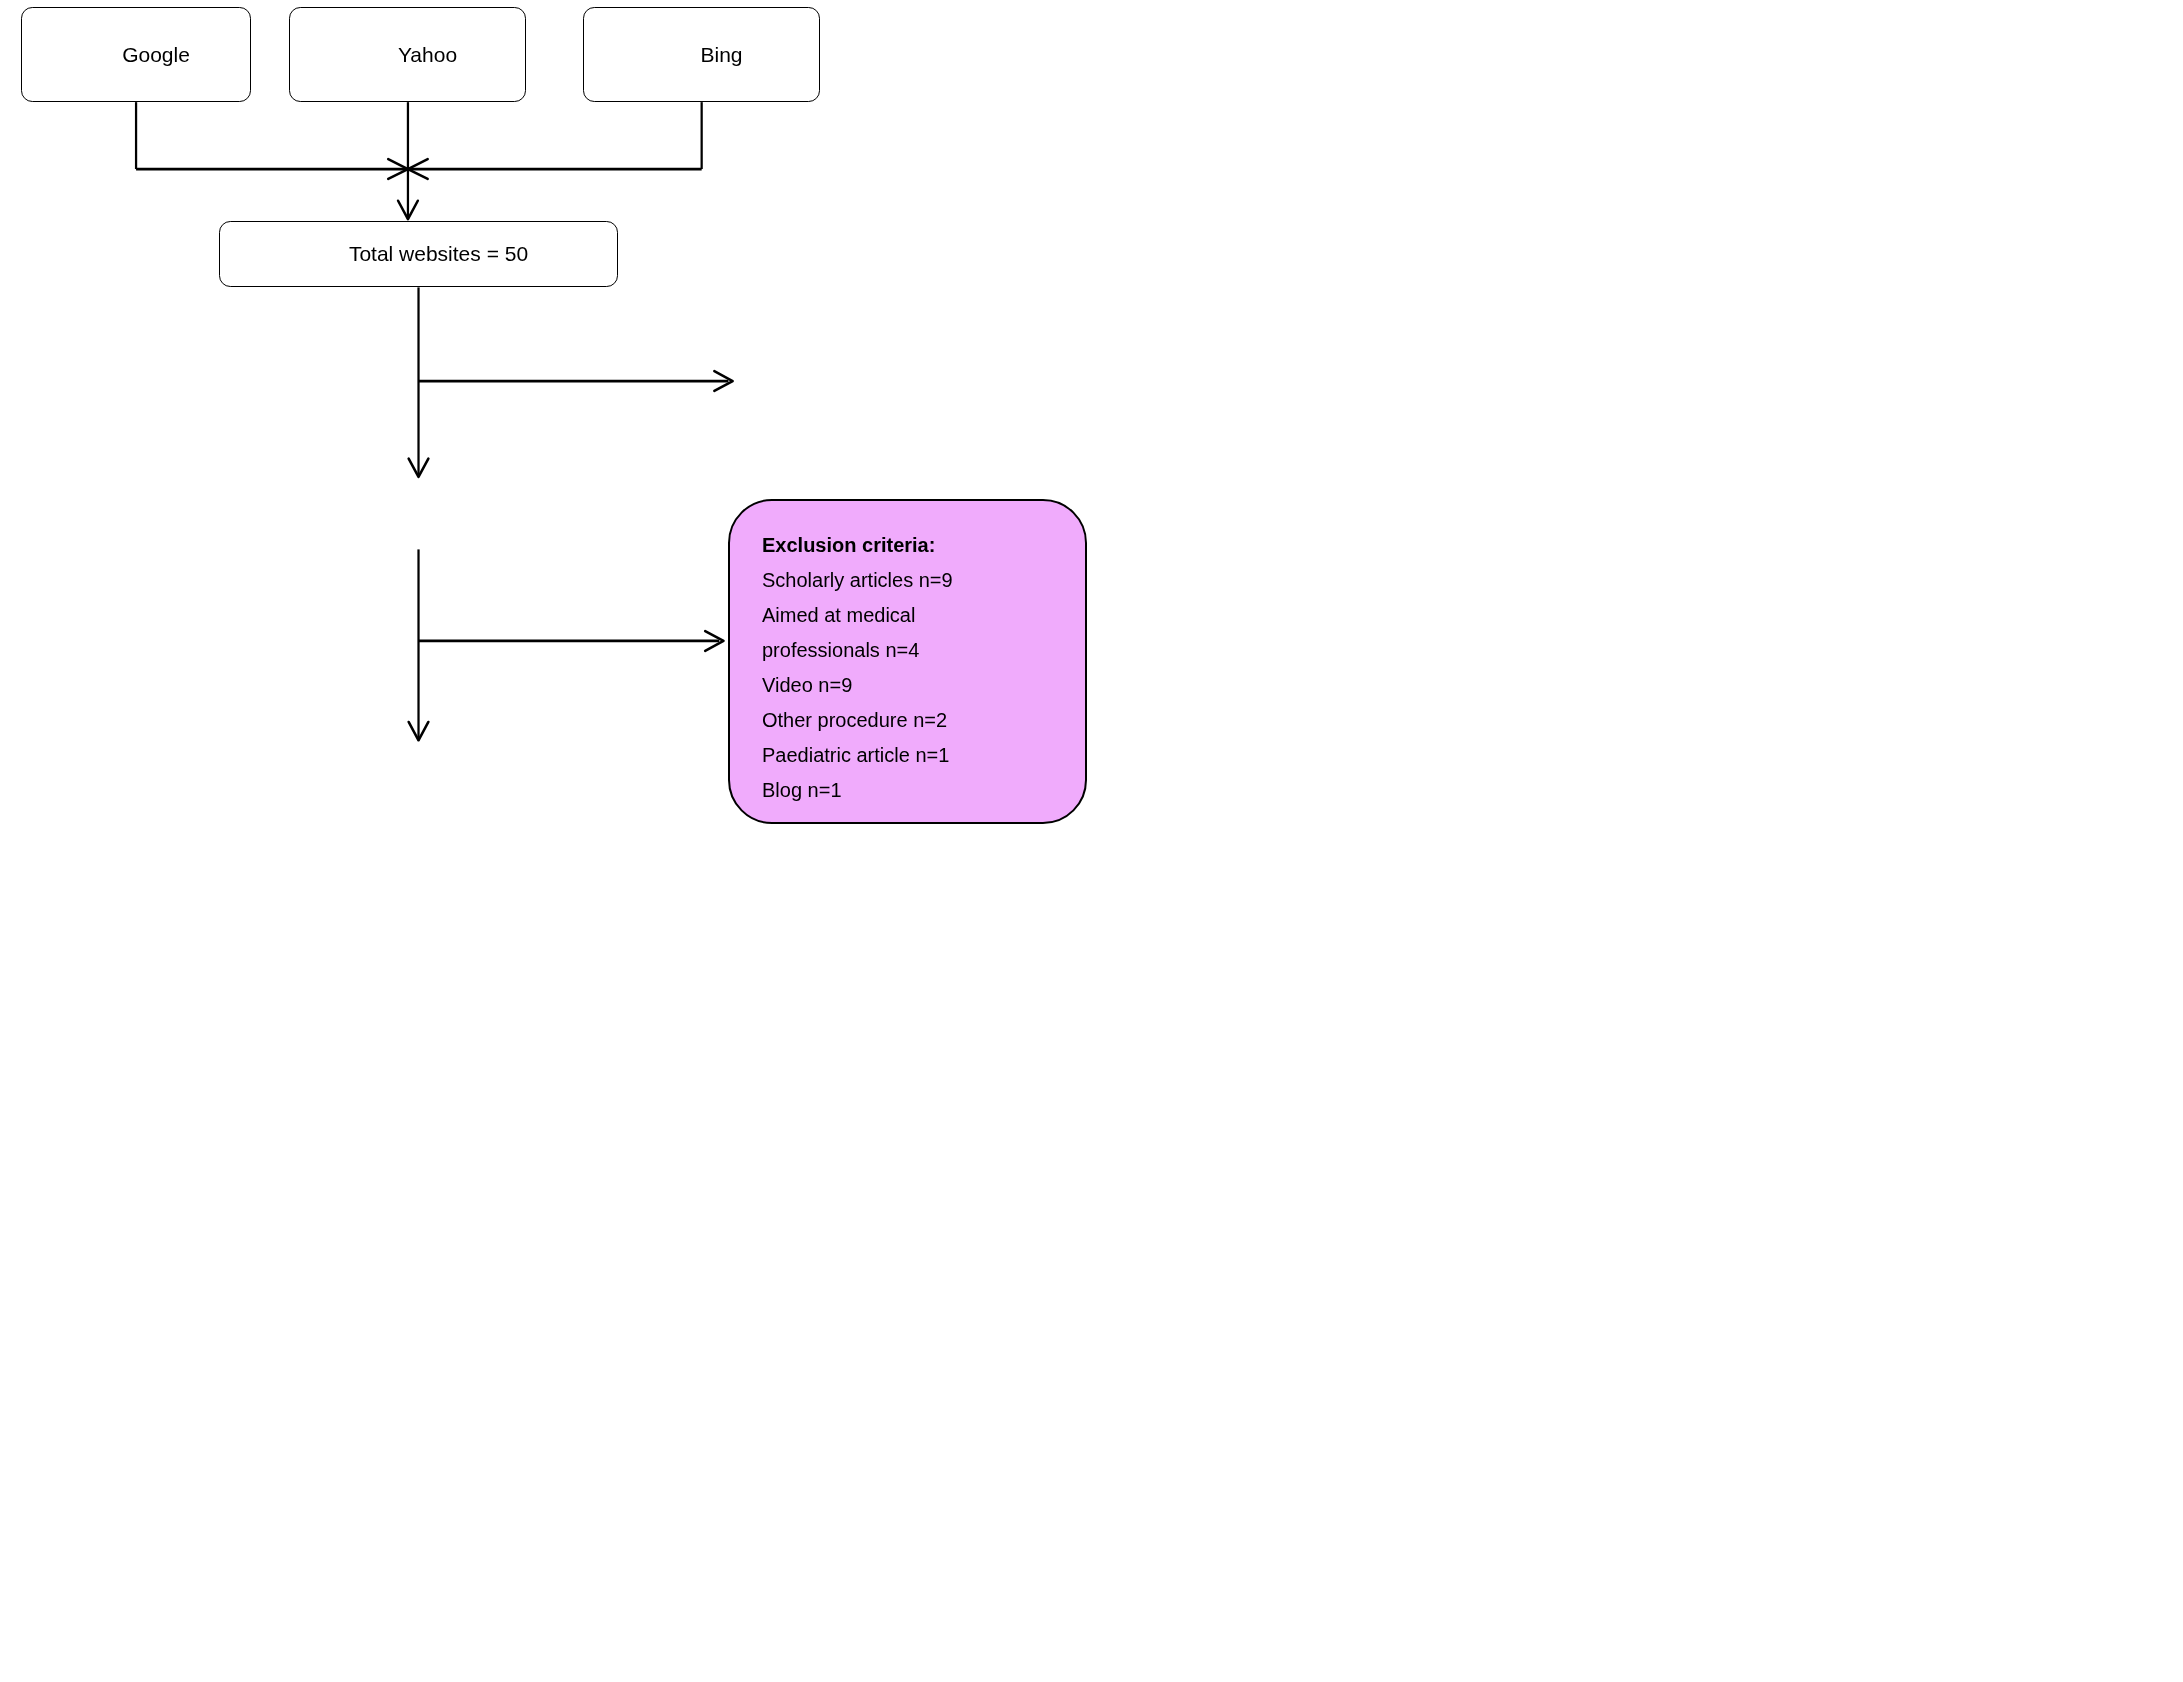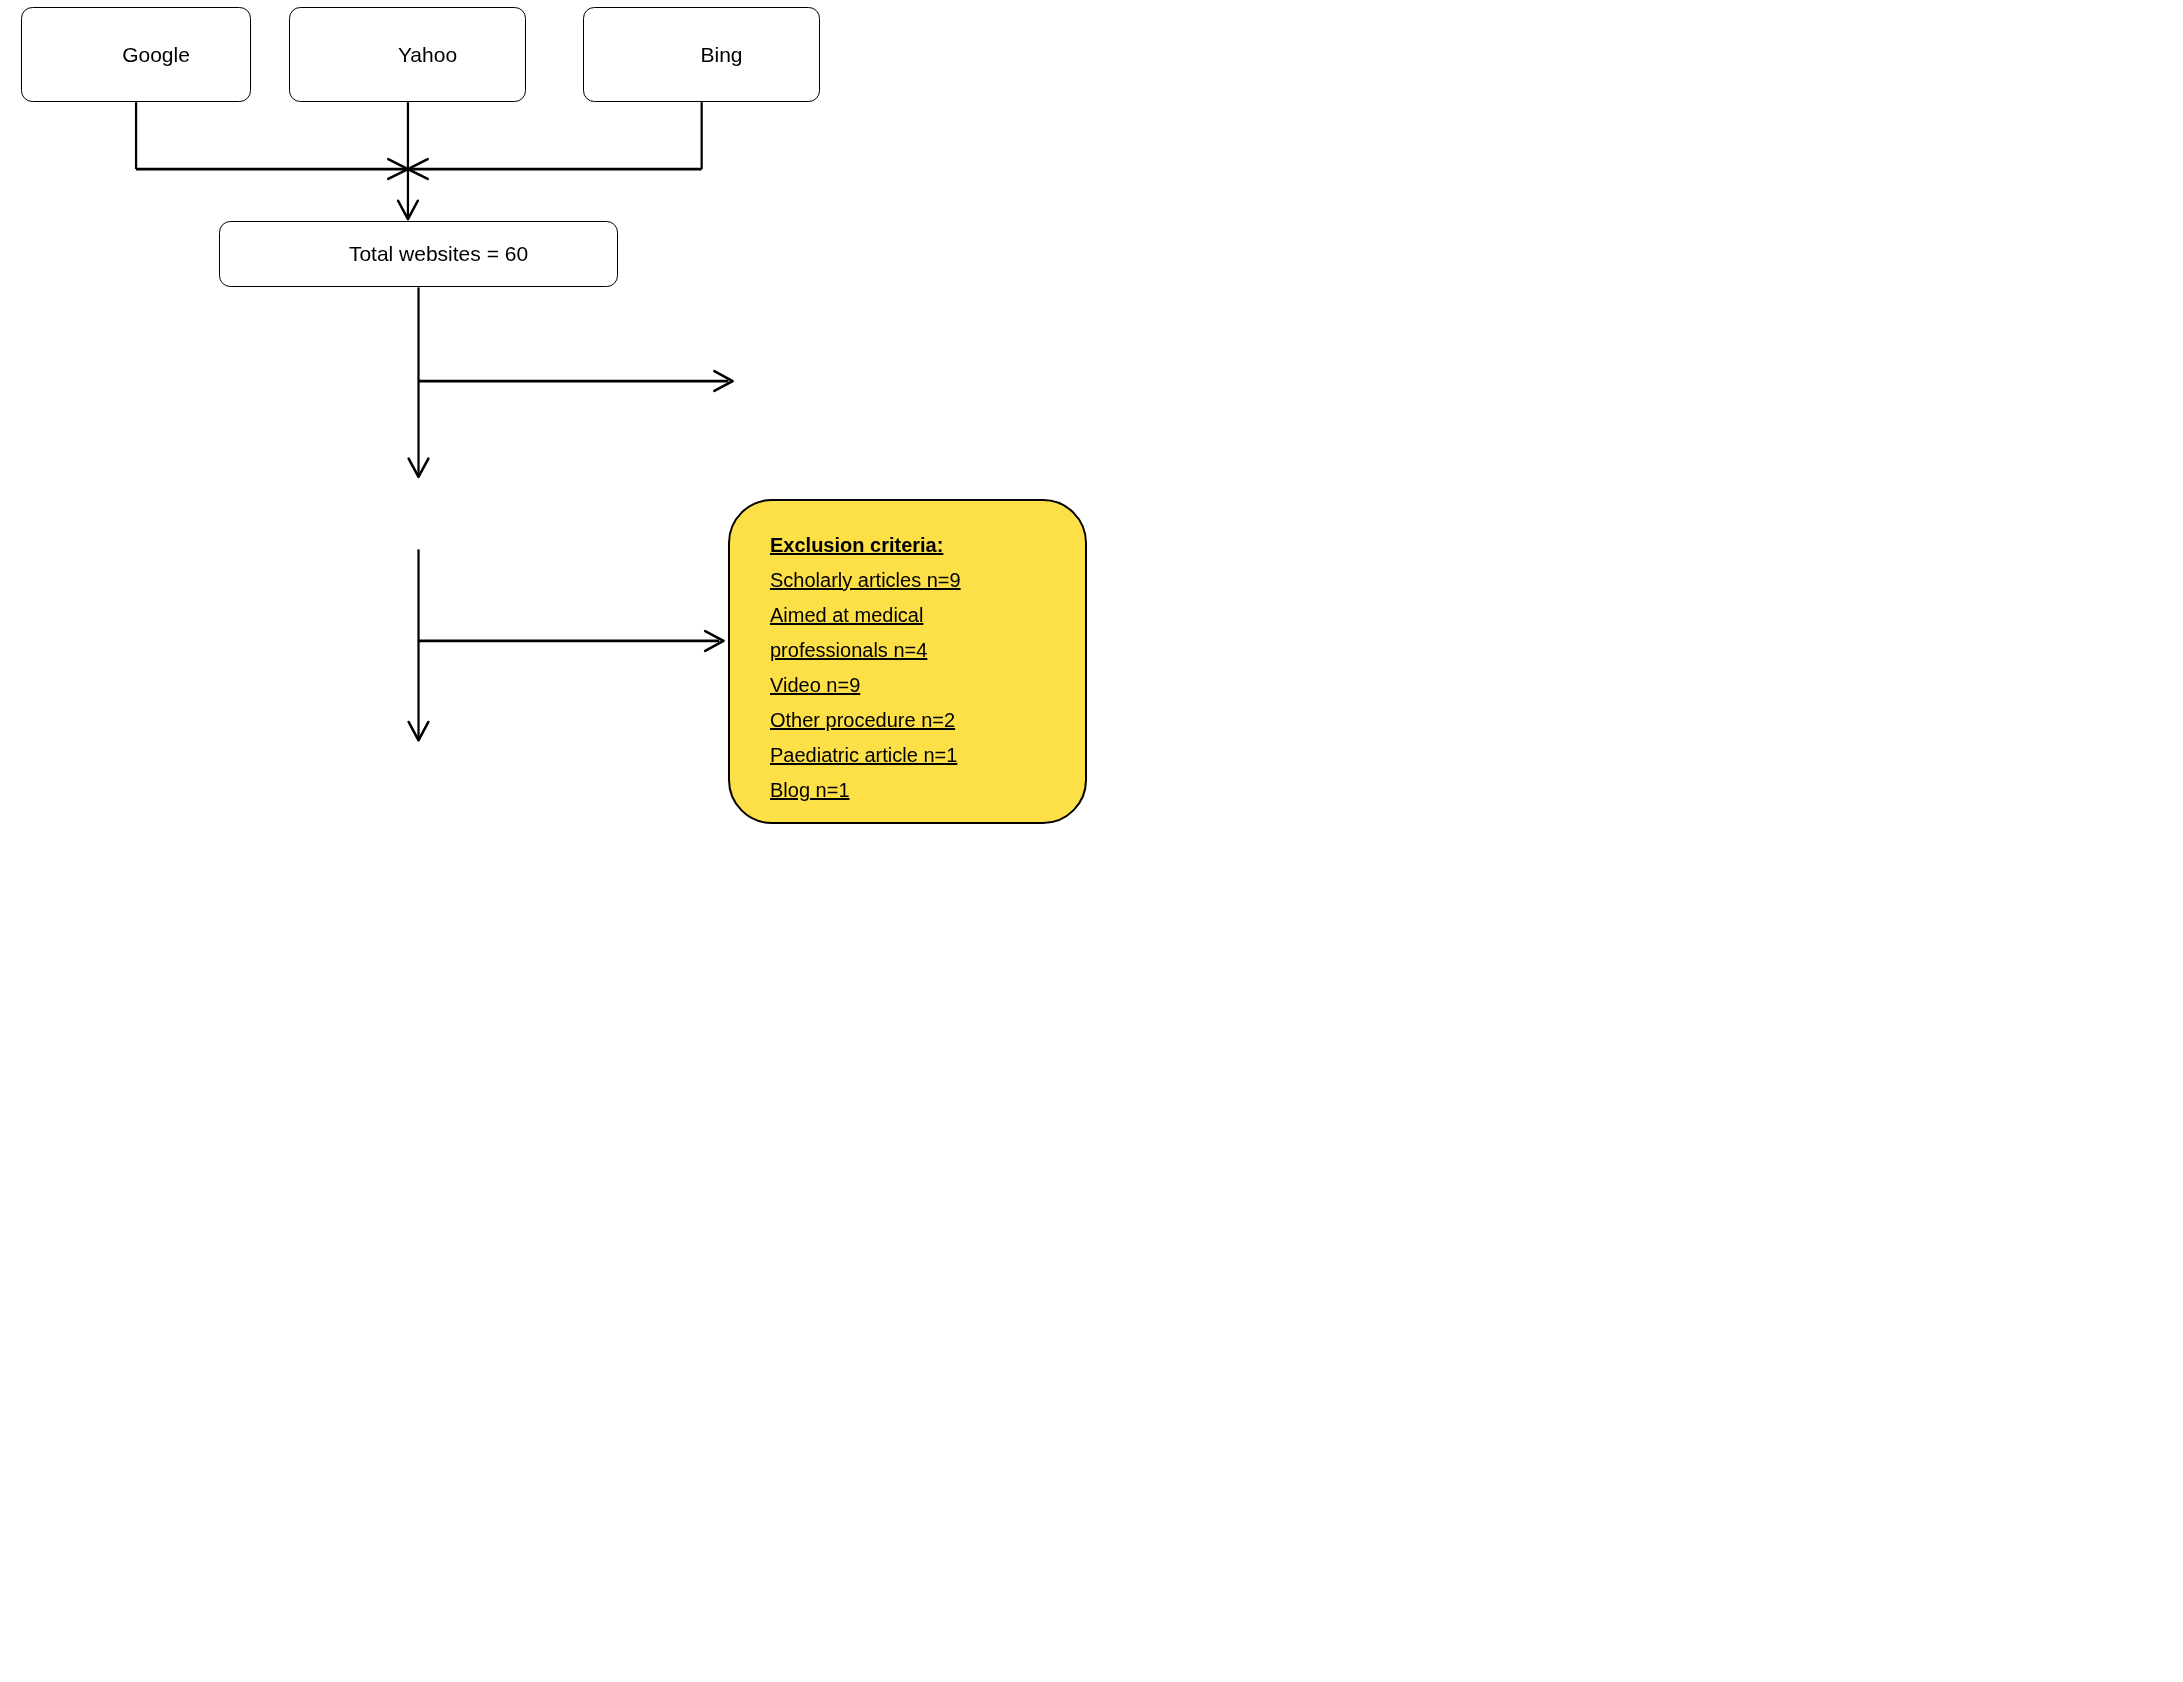--- a/index.html
+++ b/index.html
@@ -49,26 +49,25 @@
     justify-content: center;
     font-size: 21px;
     text-align: center;
     padding-left: 40px;
   }
   .exclusion {
     position: absolute;
     box-sizing: border-box;
     border: 2px solid #000000;
     border-radius: 44px;
-    background: #fde047;
+    background: #f0abfc;
     font-size: 20px;
     line-height: 35px;
-    padding: 27px 21px 0 40px;
+    padding: 27px 21px 0 32px;
     text-align: left;
-    text-decoration: underline;
   }
   .exclusion .title {
     font-weight: bold;
   }
 </style>
 </head>
 <body>
 
 <div class="canvas">
 
@@ -104,21 +103,21 @@
 
   <div class="node" style="left:583px; top:7px; width:237px; height:95px;">
     <span>Bing</span>
   </div>
 
   <div class="node" style="left:289px; top:7px; width:237px; height:95px;">
     <span>Yahoo</span>
   </div>
 
   <div class="node" style="left:219px; top:221px; width:399px; height:66px;">
-    <span>Total websites = 60</span>
+    <span>Total websites = 50</span>
   </div>
 
 
 
 
   <div class="exclusion" style="left:728px; top:499px; width:359px; height:325px;">
     <div class="title">Exclusion criteria:</div>
     <div>Scholarly articles n=9</div>
     <div>Aimed at medical</div>
     <div>professionals n=4</div>

